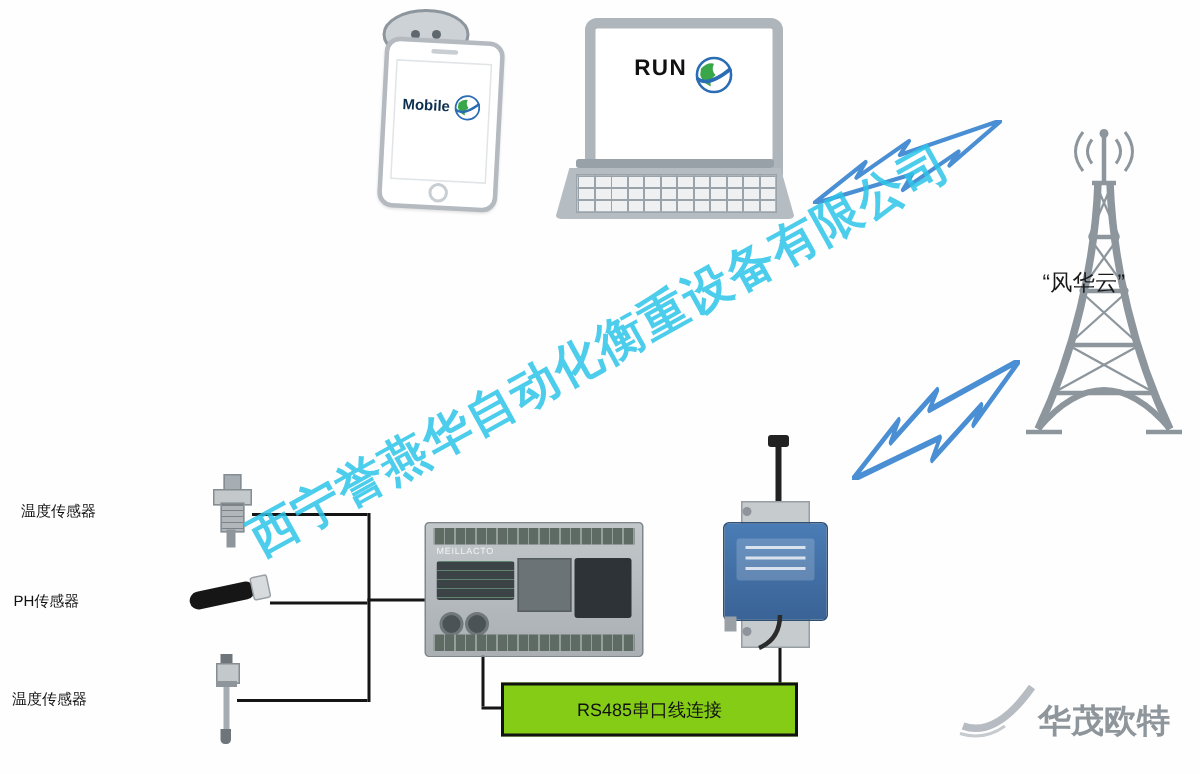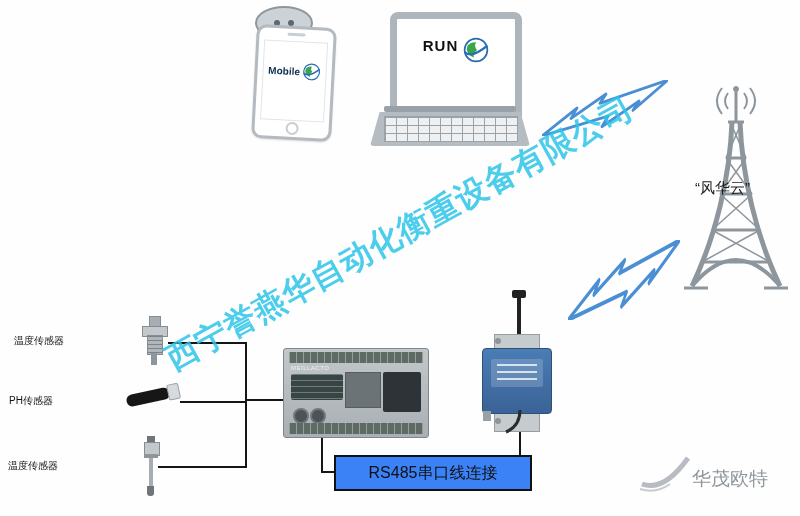--- a/index.html
+++ b/index.html
@@ -84,28 +84,28 @@
   .mdm-rod{position:absolute;left:41px;top:8px;width:4px;height:52px;background:#222;}
   .mdm-bracket{position:absolute;left:18px;top:44px;width:44px;height:96px;background:#c6cbce;border:1px solid #979ea3;}
   .mdm-screw{position:absolute;width:6px;height:6px;border-radius:50%;background:#8d949a;left:19px;}
   .mdm-box{position:absolute;left:6px;top:58px;width:68px;height:64px;background:linear-gradient(#4a7cb5,#3a6396);
            border:1px solid #2e5076;border-radius:4px;}
   .mdm-label{position:absolute;left:8px;top:10px;right:8px;height:28px;background:rgba(255,255,255,.18);border-radius:2px;}
   .mdm-bar{height:2px;background:rgba(255,255,255,.75);margin:5px 6px 0 6px;}
   .mdm-nub{position:absolute;left:0;top:62px;width:8px;height:10px;background:#9aa1a6;}
 
   
-  .rs-box{position:absolute;left:334px;top:455px;width:194px;height:32px;background:#3b82f6;border:2px solid #111;
-          display:flex;align-items:center;justify-content:center;font-size:16px;color:#111;}
+  .rs-box{position:absolute;left:334px;top:455px;width:194px;height:32px;background:#84cc16;border:2px solid #111;
+          display:flex;align-items:center;justify-content:center;font-size:12px;color:#111;}
 
   
   .wm-diagonal{position:absolute;left:110px;top:212px;width:580px;text-align:center;transform:rotate(-29deg);
                font-size:32px;font-weight:700;letter-spacing:1px;color:rgba(44,196,232,.85);
                white-space:nowrap;pointer-events:none;z-index:50;}
-  .wm-brand{position:absolute;left:692px;top:466px;font-size:19px;font-weight:normal;color:rgba(130,138,144,.9);z-index:50;}
+  .wm-brand{position:absolute;left:692px;top:466px;font-size:22px;font-weight:bold;color:rgba(130,138,144,.9);z-index:50;}
   .wm-swoosh{position:absolute;left:638px;top:452px;z-index:50;}
 </style>
 </head>
 <body>
 
 <div class="canvas">
 
   <svg class="chat-bubble" width="70" height="50" viewBox="0 0 70 50">
     <ellipse cx="36" cy="21" rx="28" ry="16" fill="#ccd2d6" stroke="#8d969d" stroke-width="2"></ellipse>
     <polygon points="20,33 9,46 27,37" fill="#ccd2d6" stroke="#8d969d" stroke-width="2"></polygon>

